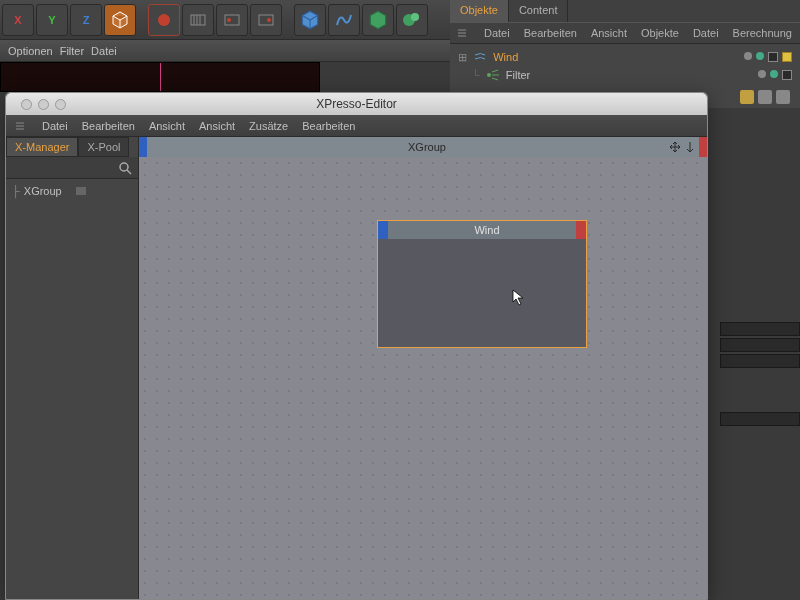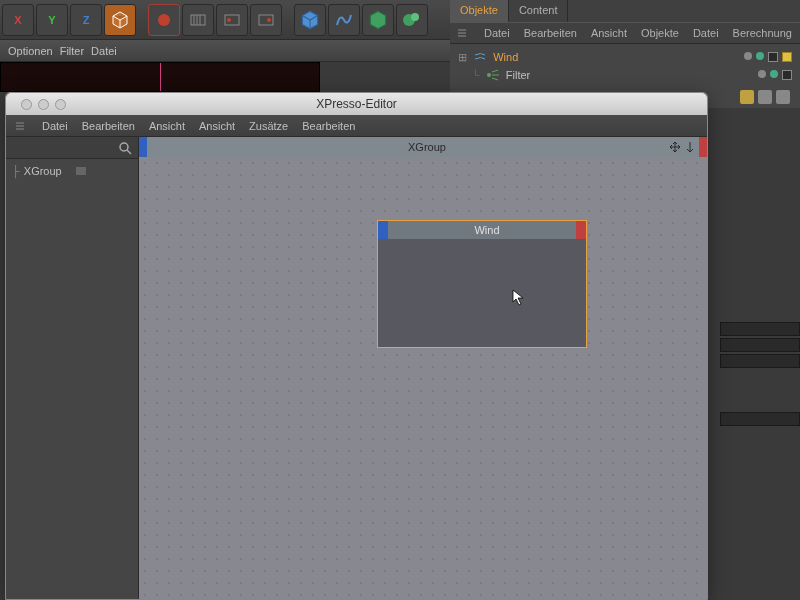--- a/index.html
+++ b/index.html
@@ -432,20 +432,24 @@
       </div>
     <span>Datei</span>
     <span>Bearbeiten</span>
     <span>Ansicht</span>
     <span>Ansicht</span>
     <span>Zusätze</span>
     <span>Bearbeiten</span>
   </div>
   <div class="xpresso-body">
     <div class="left-pane">
+      <div class="pane-tabs">
+        <div class="pane-tab active">X-Manager</div>
+        <div class="pane-tab">X-Pool</div>
+      </div>
       <div class="search-row">
         <svg width="14" height="14">
             <circle cx="6" cy="6" r="4" stroke="#aaa" fill="none" stroke-width="1.5"></circle>
             <line x1="9" y1="9" x2="13" y2="13" stroke="#aaa" stroke-width="1.5"></line>
           </svg>
       </div>
       <div class="tree-area">
         <div class="tree-item">
           <span style="color:#888">├</span>
           <span>XGroup</span>

